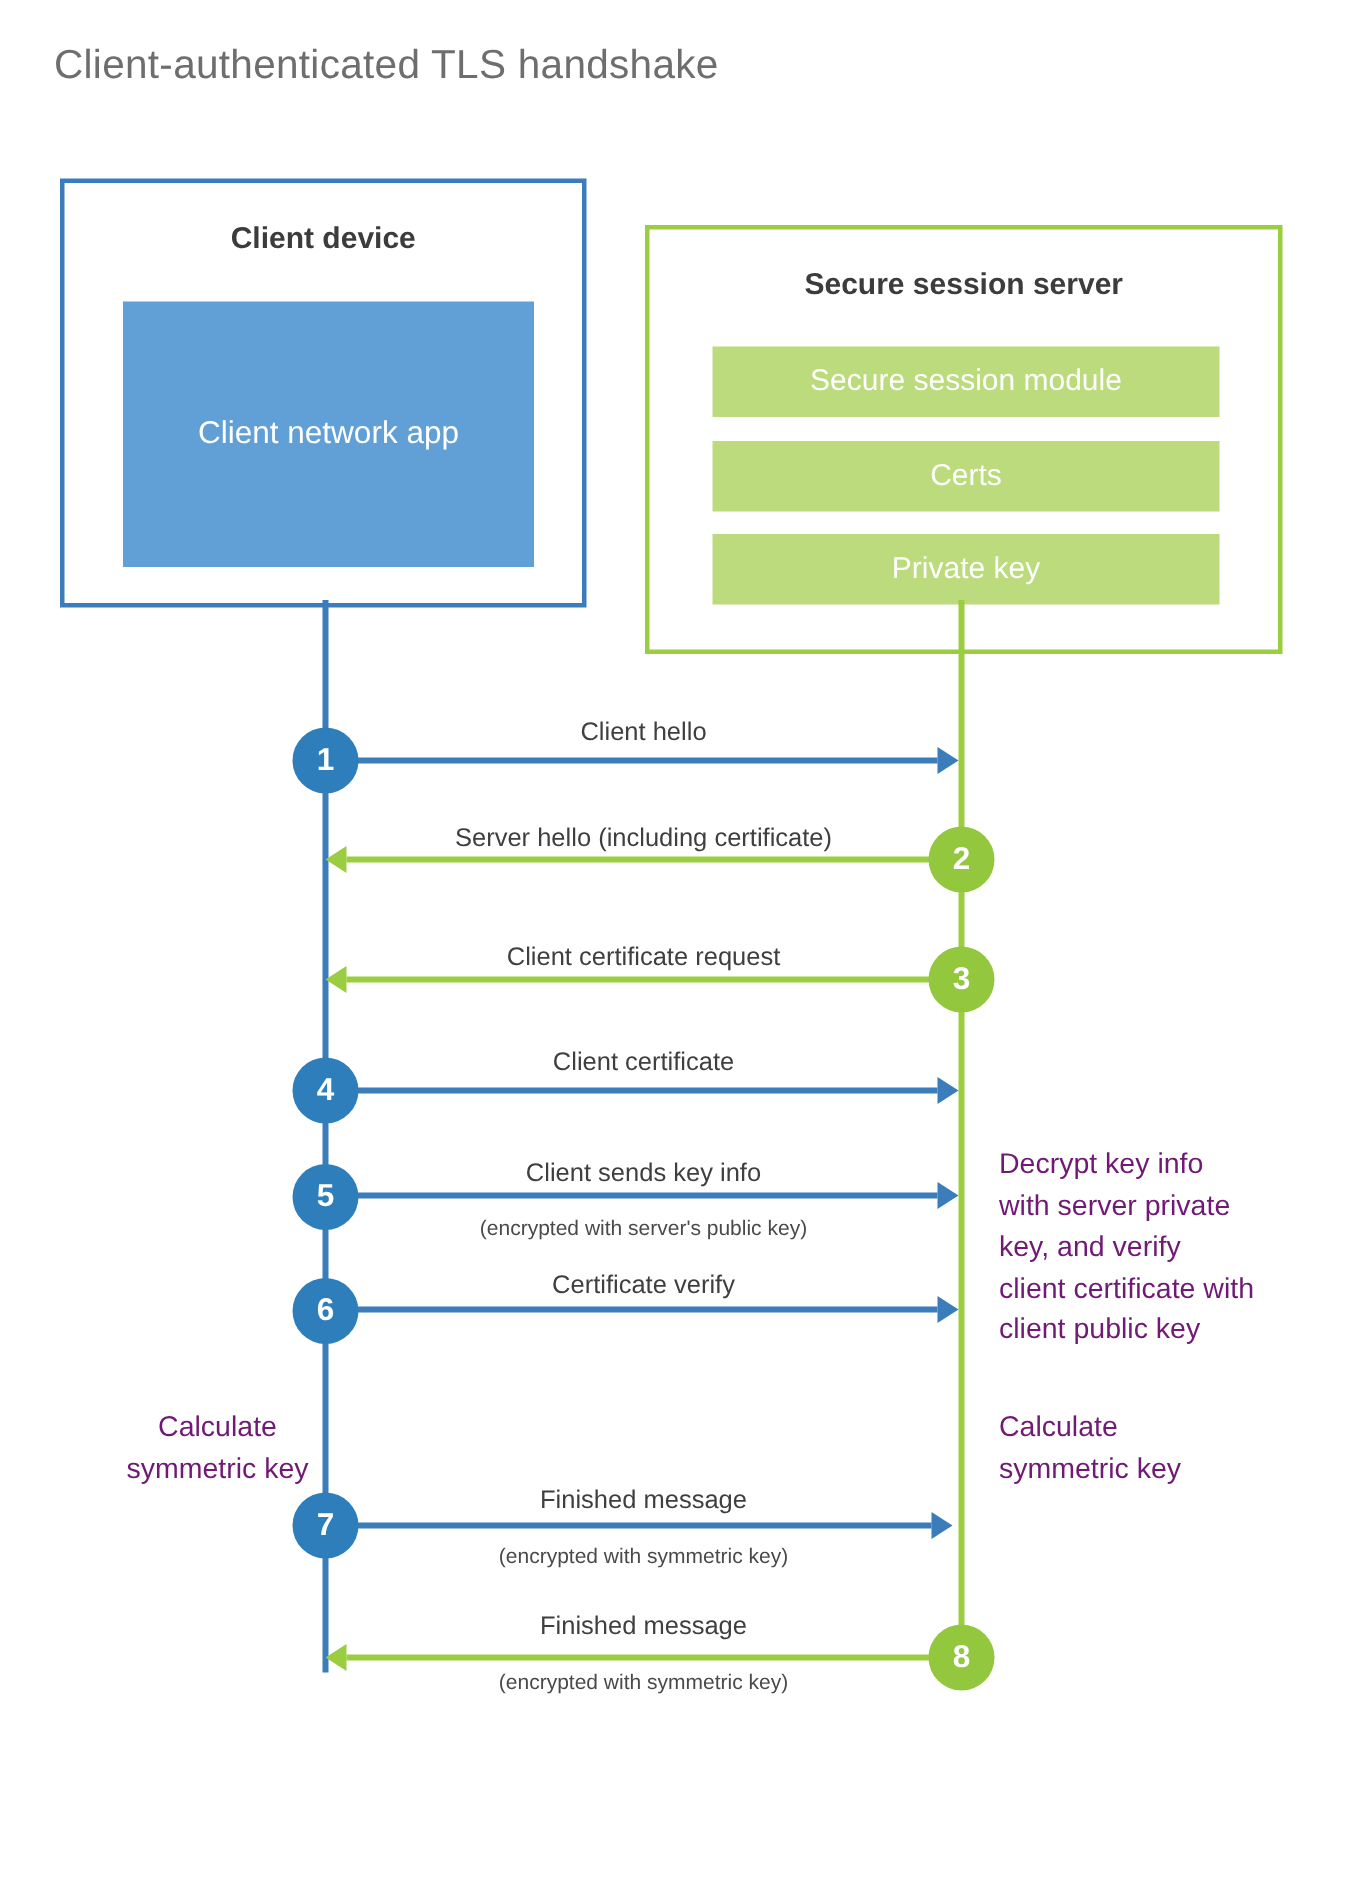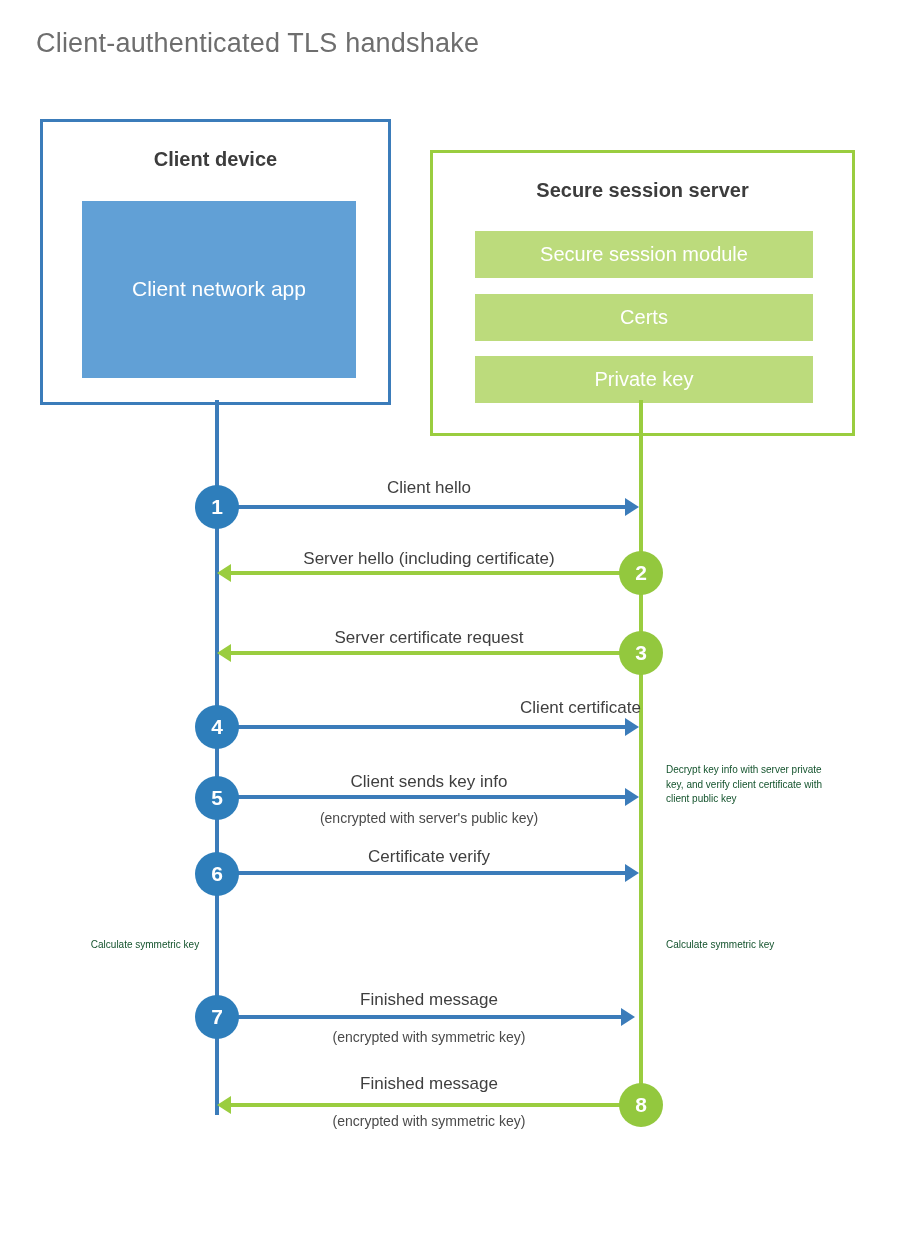--- a/index.html
+++ b/index.html
@@ -159,23 +159,23 @@
     position: absolute;
     text-align: center;
     font-size: 14px;
     font-weight: 300;
     color: #4a4a4a;
     white-space: nowrap;
   }
 
   .side-note {
     position: absolute;
-    font-size: 10px;
-    font-weight: 300;
-    color: #14532d;
+    font-size: 19px;
+    font-weight: 300;
+    color: #701a75;
     line-height: 1.45;
   }
   .side-note.right-col { left: 666px; width: 170px; text-align: left; }
   .side-note.left-col  { left: 80px;  width: 130px; text-align: center; }
 </style>
 </head>
 <body>
 
 <div id="stage">
 
@@ -199,26 +199,26 @@
   <div class="msg-label" style="left:217px; top:478px; width:424px;">Client hello</div>
   <div class="msg-line blue" style="left:217px; top:505px; width:408px;"></div>
   <div class="arrow-head right blue" style="left:625px; top:498px;"></div>
   <div class="step-circle blue" style="left:195px; top:485px;">1</div>
 
   <div class="msg-label" style="left:217px; top:549px; width:424px;">Server hello (including certificate)</div>
   <div class="msg-line green" style="left:231px; top:571px; width:410px;"></div>
   <div class="arrow-head left green" style="left:217px; top:564px;"></div>
   <div class="step-circle green" style="left:619px; top:551px;">2</div>
 
-  <div class="msg-label" style="left:217px; top:628px; width:424px;">Server certificate request</div>
+  <div class="msg-label" style="left:217px; top:628px; width:424px;">Client certificate request</div>
   <div class="msg-line green" style="left:231px; top:651px; width:410px;"></div>
   <div class="arrow-head left green" style="left:217px; top:644px;"></div>
   <div class="step-circle green" style="left:619px; top:631px;">3</div>
 
-  <div class="msg-label" style="left:217px; top:698px; width:424px;text-align:right;">Client certificate</div>
+  <div class="msg-label" style="left:217px; top:698px; width:424px;">Client certificate</div>
   <div class="msg-line blue" style="left:217px; top:725px; width:408px;"></div>
   <div class="arrow-head right blue" style="left:625px; top:718px;"></div>
   <div class="step-circle blue" style="left:195px; top:705px;">4</div>
 
   <div class="msg-label" style="left:217px; top:772px; width:424px;">Client sends key info</div>
   <div class="msg-line blue" style="left:217px; top:795px; width:408px;"></div>
   <div class="arrow-head right blue" style="left:625px; top:788px;"></div>
   <div class="step-circle blue" style="left:195px; top:776px;">5</div>
   <div class="msg-sublabel" style="left:217px; top:810px; width:424px;">(encrypted with server's public key)</div>
 

